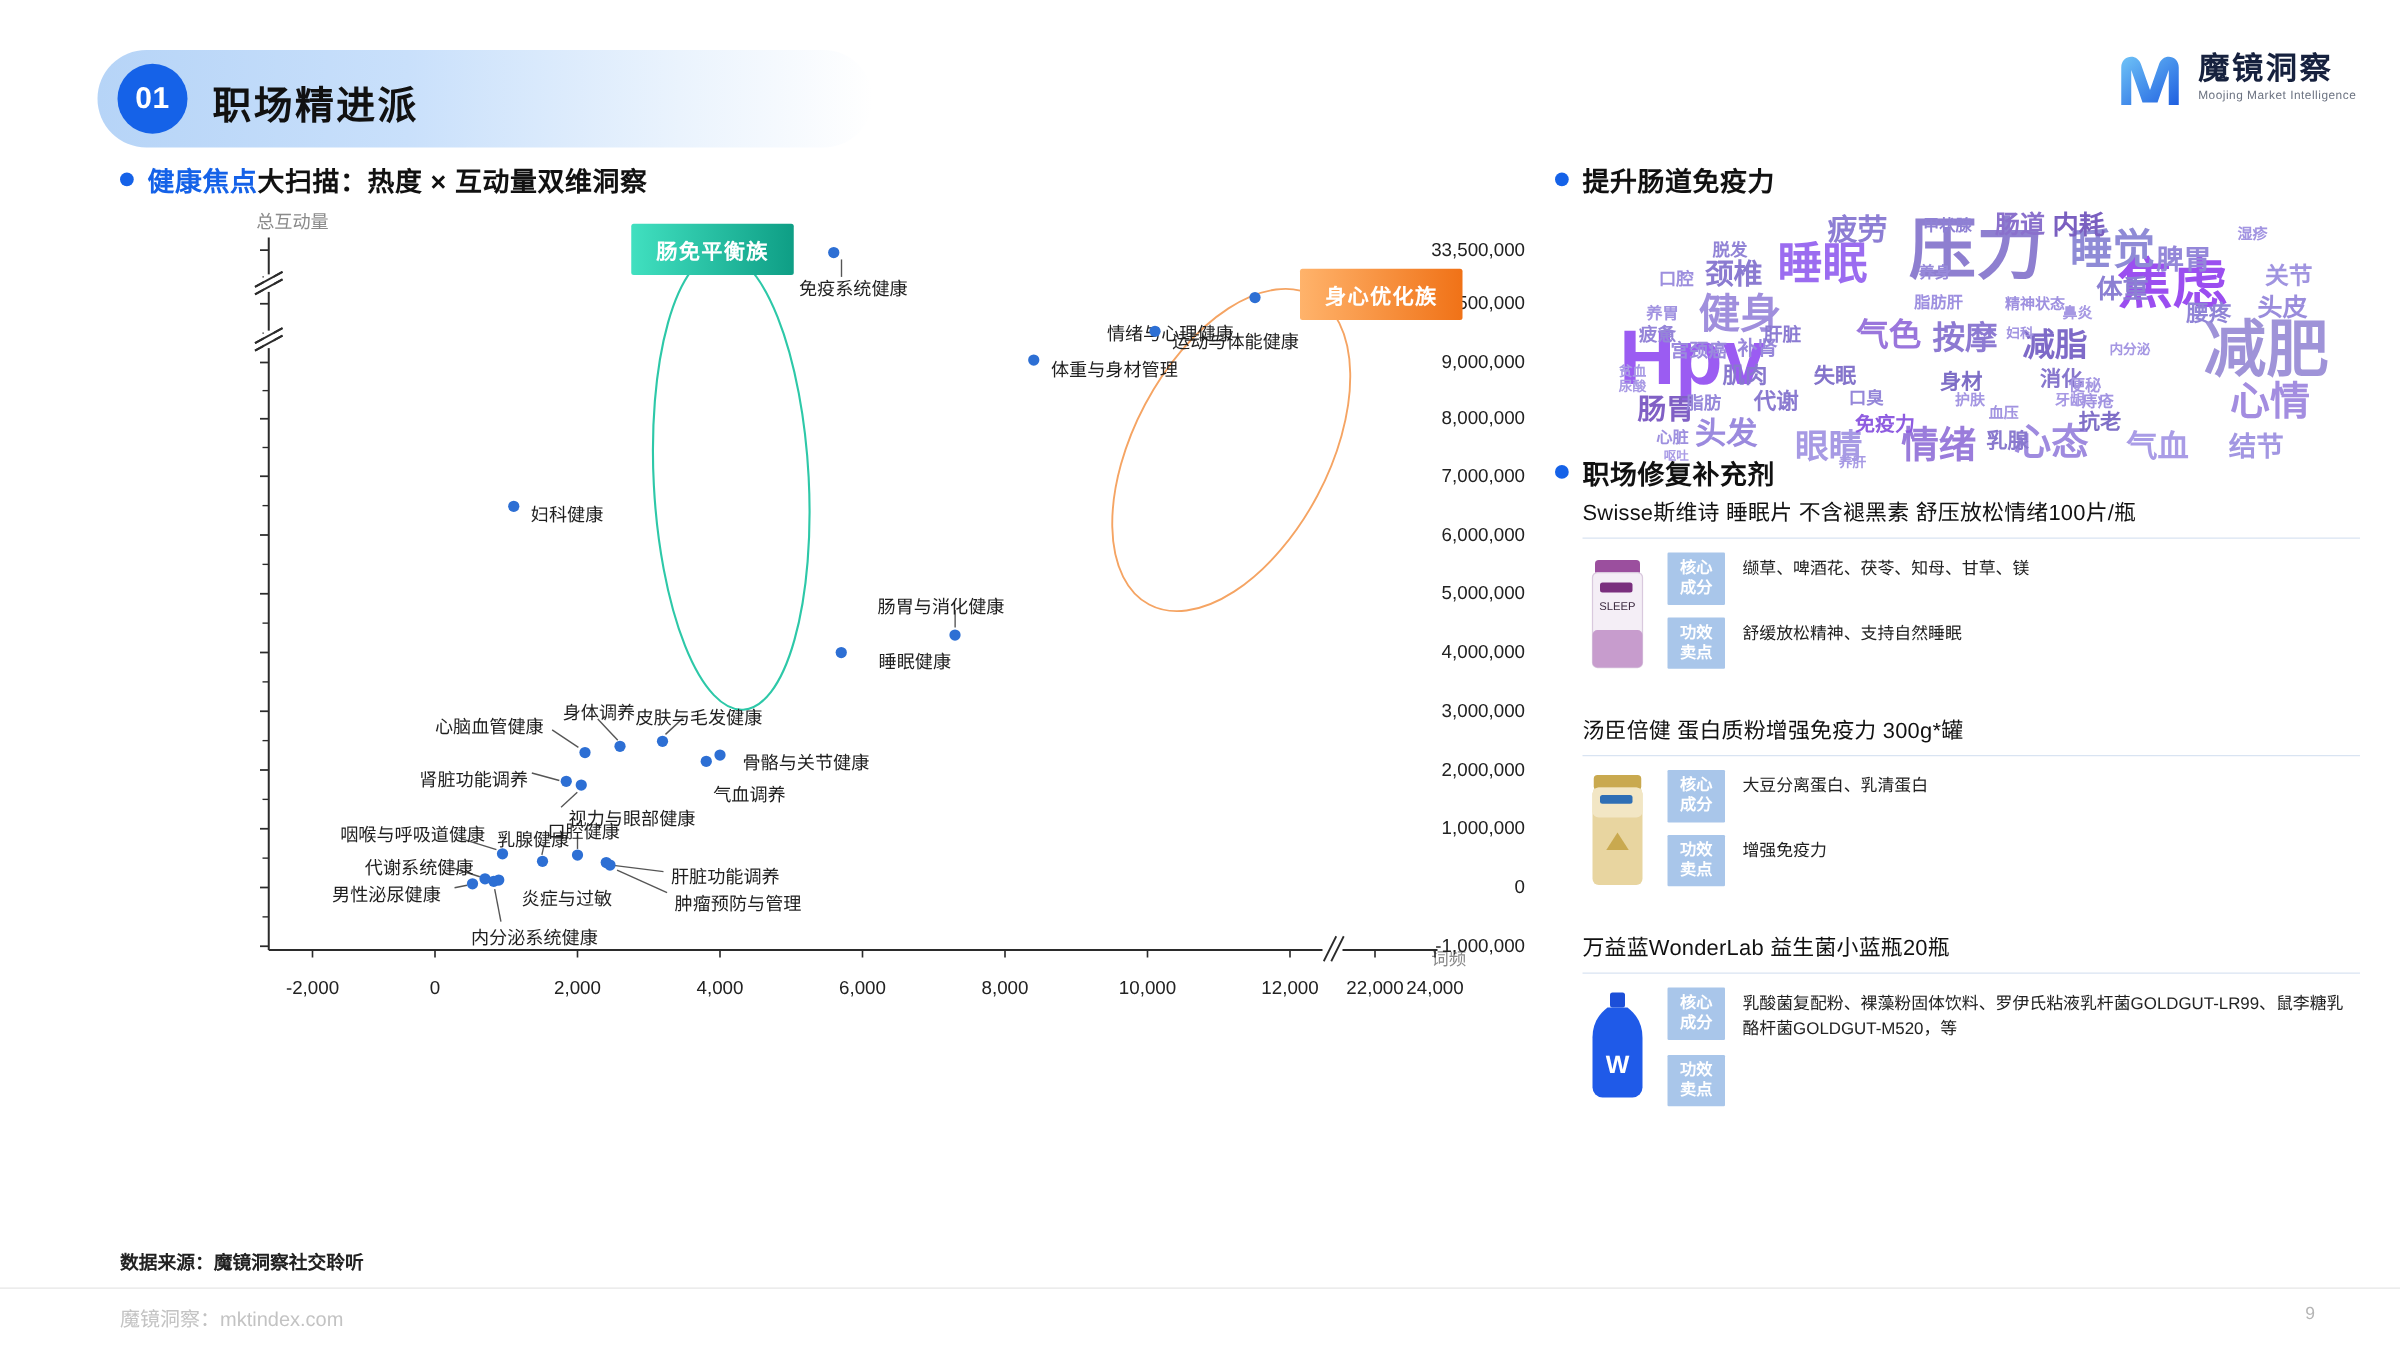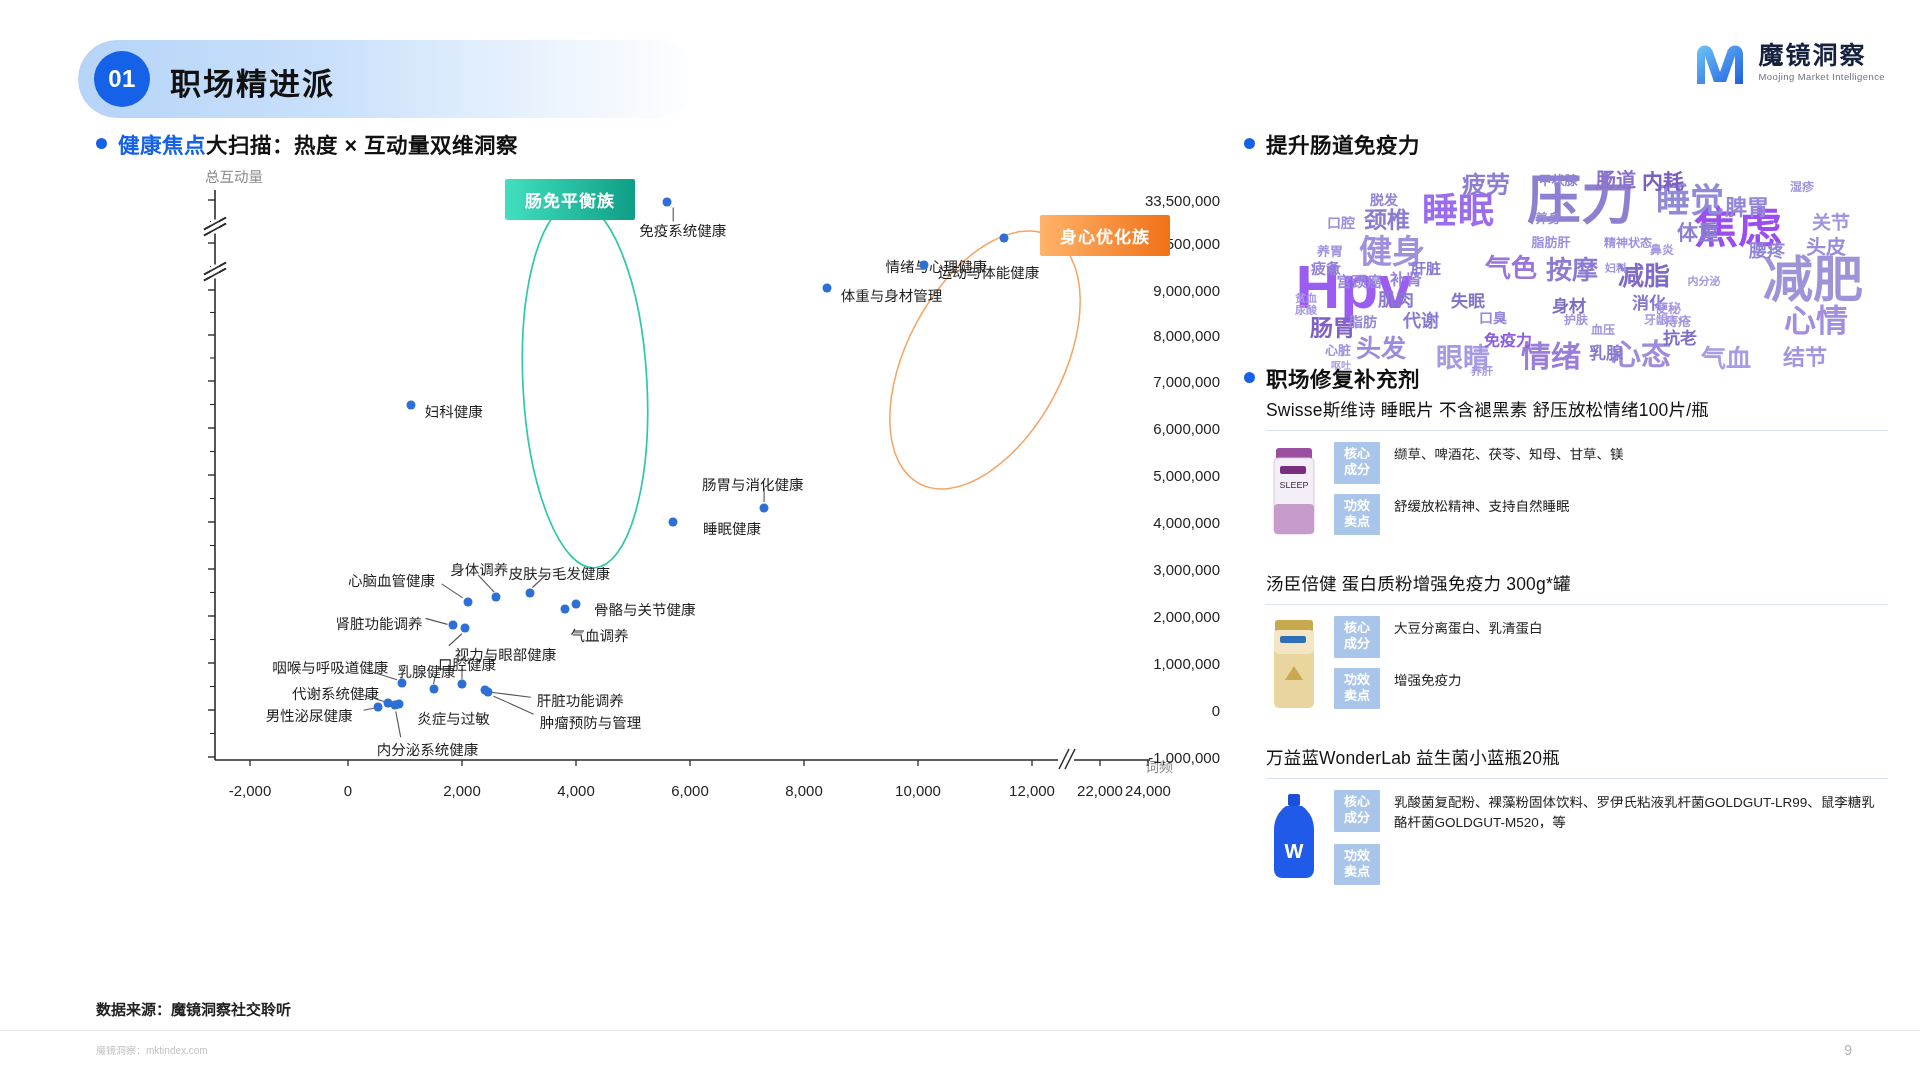--- a/index.html
+++ b/index.html
@@ -55,21 +55,21 @@
   .pt-label { position:absolute; font-size:14.5px; color:#1f1f1f; white-space:nowrap; }
   .badge {
     position:absolute; color:#fff; font-size:17px; font-weight:bold;
     padding:8px 20px; letter-spacing:1px; border-radius:2px;
   }
   #badge-gut  { left:405px; top:14px; background:linear-gradient(90deg,#41e0c0,#0e9e85); }
   #badge-mind { left:940px; top:50px; background:linear-gradient(90deg,#ffb36b,#f07217); }
   
   #source-note { position:absolute; left:96px; top:998px; font-size:15px; color:#222; font-weight:bold; }
   #footer-rule { position:absolute; left:0; top:1030px; width:1920px; height:1px; background:#e6e6e6; }
-  #footer-brand { position:absolute; left:96px; top:1042px; font-size:10px; color:#c3c3c3; }
+  #footer-brand { position:absolute; left:96px; top:1042px; font-size:16px; color:#c3c3c3; }
   #page-number { position:absolute; right:68px; top:1042px; font-size:14px; color:#b5b5b5; }
   
   #wordcloud { position:absolute; left:1286px; top:158px; width:600px; height:220px; }
   #wordcloud span { position:absolute; font-weight:bold; white-space:nowrap;
                     transform:translate(-50%,-50%); line-height:1; }
   
   #product-list { position:absolute; left:1266px; top:396px; width:622px; }
   .product { margin-bottom:25px; }
   .product-name { font-size:17.5px; color:#111; padding-bottom:9px; letter-spacing:0.2px; }
   .product-body { display:flex; gap:12px; border-top:1px solid #d9e4f2; padding-top:11px; }

